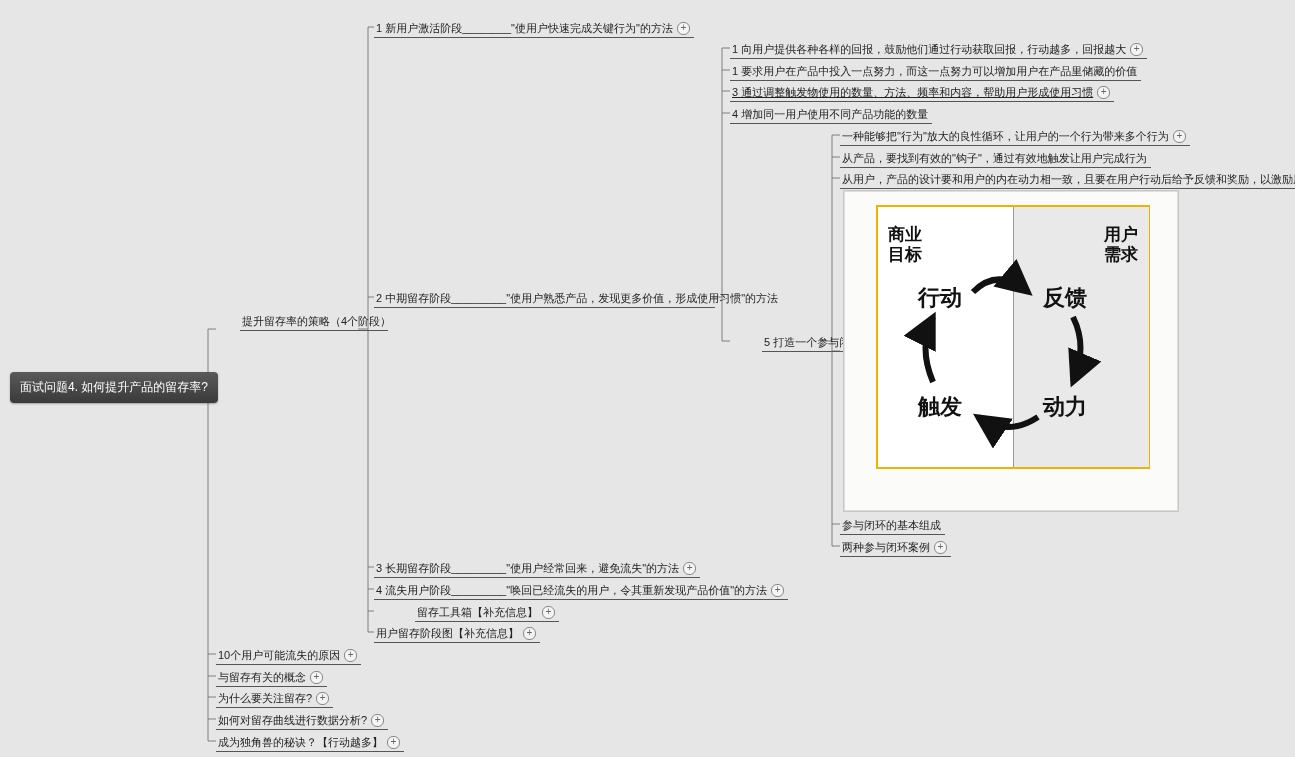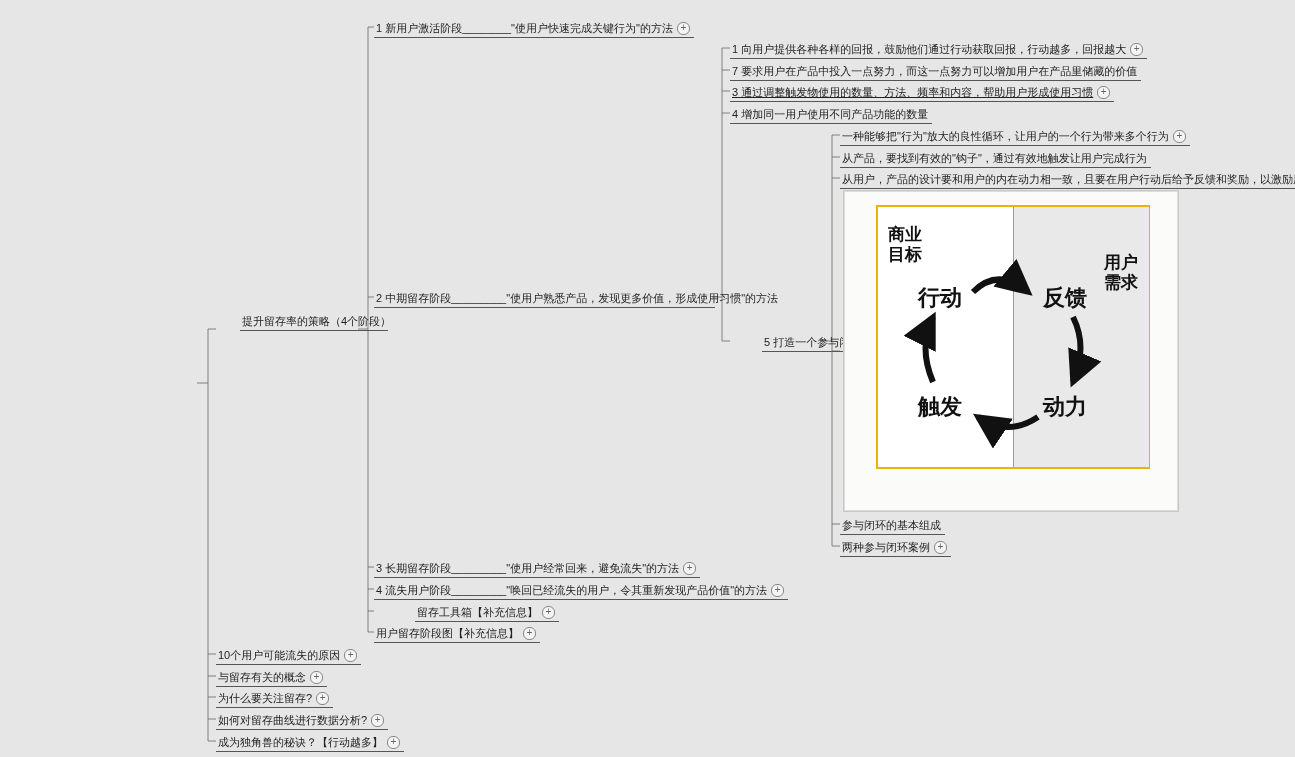--- a/index.html
+++ b/index.html
@@ -145,51 +145,54 @@
     <path d="M 820 341 L 832 341"></path>
     <path d="M 832 135 L 832 546"></path>
     <path d="M 832 135 L 840 135"></path>
     <path d="M 832 157 L 840 157"></path>
     <path d="M 832 178 L 840 178"></path>
     <path d="M 832 351 L 840 351"></path>
     <path d="M 832 524 L 840 524"></path>
     <path d="M 832 546 L 840 546"></path>
   </svg>
 
+  <div class="root-node" style="left:10px; top:372px;">
+    <span>面试问题4. 如何提升产品的留存率?</span>
+  </div>
 
   <div class="node" style="left:216px; top:312px; width:142px;margin-left:24px;"><span>提升留存率的策略（4个阶段）</span></div>
 
   <div class="node" style="left:216px; top:646px;"><span>10个用户可能流失的原因</span><span class="expand">+</span></div>
   <div class="node" style="left:216px; top:668px;"><span>与留存有关的概念</span><span class="expand">+</span></div>
   <div class="node" style="left:216px; top:689px;"><span>为什么要关注留存?</span><span class="expand">+</span></div>
   <div class="node" style="left:216px; top:711px;"><span>如何对留存曲线进行数据分析?</span><span class="expand">+</span></div>
   <div class="node" style="left:216px; top:733px;"><span>成为独角兽的秘诀？【行动越多】</span><span class="expand">+</span></div>
 
   <div class="node" style="left:374px; top:19px;"><span>1 新用户激活阶段________"使用户快速完成关键行为"的方法</span><span class="expand">+</span></div>
   <div class="node" style="left:374px; top:289px; width:335px;"><span>2 中期留存阶段_________"使用户熟悉产品，发现更多价值，形成使用习惯"的方法</span></div>
   <div class="node" style="left:374px; top:559px;"><span>3 长期留存阶段_________"使用户经常回来，避免流失"的方法</span><span class="expand">+</span></div>
   <div class="node" style="left:374px; top:581px;"><span>4 流失用户阶段_________"唤回已经流失的用户，令其重新发现产品价值"的方法</span><span class="expand">+</span></div>
   <div class="node" style="left:374px; top:603px;margin-left:41px;"><span>留存工具箱【补充信息】</span><span class="expand">+</span></div>
   <div class="node" style="left:374px; top:624px;"><span>用户留存阶段图【补充信息】</span><span class="expand">+</span></div>
 
   <div class="node" style="left:730px; top:40px;"><span>1 向用户提供各种各样的回报，鼓励他们通过行动获取回报，行动越多，回报越大</span><span class="expand">+</span></div>
-  <div class="node" style="left:730px; top:62px;"><span>7 要求用户在产品中投入一点努力，而这一点努力可以增加用户在产品里储藏的价值</span></div>
+  <div class="node" style="left:730px; top:62px;"><span>1 要求用户在产品中投入一点努力，而这一点努力可以增加用户在产品里储藏的价值</span></div>
   <div class="node" style="left:730px; top:83px;text-decoration:underline;"><span>3 通过调整触发物使用的数量、方法、频率和内容，帮助用户形成使用习惯</span><span class="expand">+</span></div>
   <div class="node" style="left:730px; top:105px;"><span>4 增加同一用户使用不同产品功能的数量</span></div>
   <div class="node" style="left:730px; top:333px; width:88px;margin-left:32px;"><span>5 打造一个参与闭环</span></div>
 
   <div class="node" style="left:840px; top:127px;"><span>一种能够把"行为"放大的良性循环，让用户的一个行为带来多个行为</span><span class="expand">+</span></div>
   <div class="node" style="left:840px; top:149px;"><span>从产品，要找到有效的"钩子"，通过有效地触发让用户完成行为</span></div>
   <div class="node" style="left:840px; top:170px;"><span>从用户，产品的设计要和用户的内在动力相一致，且要在用户行动后给予反馈和奖励，以激励用户下一次行动</span></div>
 
   <div class="image-box" style="left:843px; top:190px;">
     <div class="image-inner">
       <div class="img-split"></div>
       <div class="img-text" style="left:10px; top:18px; font-size:17px; line-height:20px;"><span>商业<br>目标</span></div>
-      <div class="img-text" style="right:10px; top:18px; font-size:17px; line-height:20px; text-align:right;margin-top:28px;"><span>用户<br>需求</span></div>
+      <div class="img-text" style="right:10px; top:18px; font-size:17px; line-height:20px; text-align:right;"><span>用户<br>需求</span></div>
       <div class="img-text" style="left:40px; top:76px; font-size:22px;"><span>行动</span></div>
       <div class="img-text" style="left:165px; top:76px; font-size:22px;"><span>反馈</span></div>
       <div class="img-text" style="left:40px; top:185px; font-size:22px;"><span>触发</span></div>
       <div class="img-text" style="left:165px; top:185px; font-size:22px;"><span>动力</span></div>
 
       <svg style="position:absolute;left:0;top:0;width:100%;height:100%;">
         <defs>
           <marker id="ah" markerWidth="8" markerHeight="8" refX="5" refY="3" orient="auto">
             <path d="M0,0 L6,3 L0,6 Z" fill="#111"></path>
           </marker>

